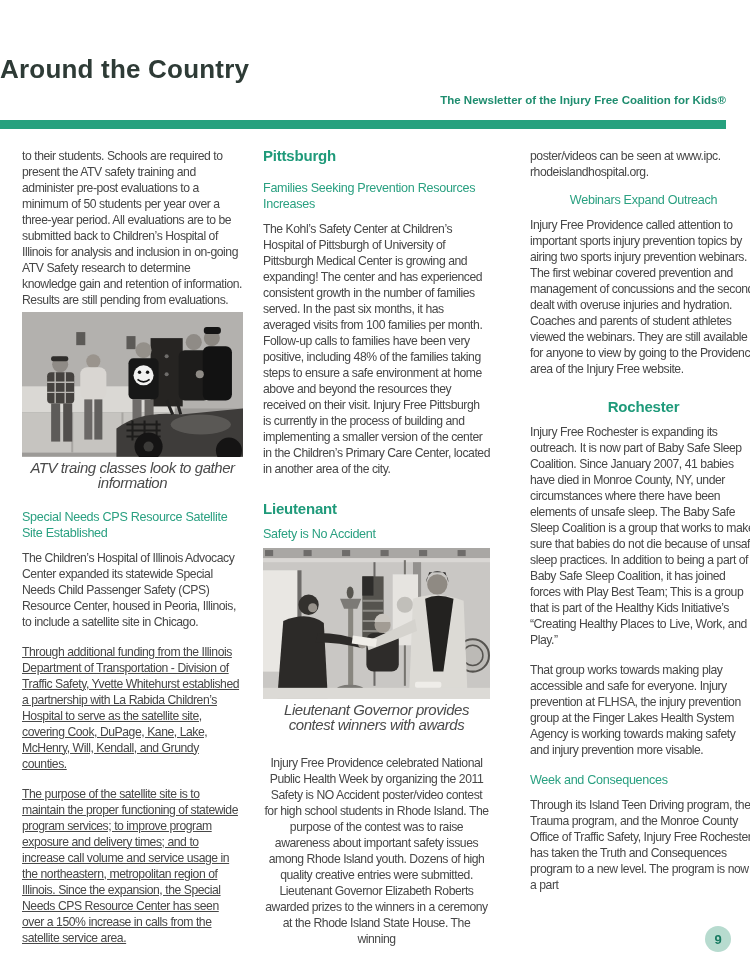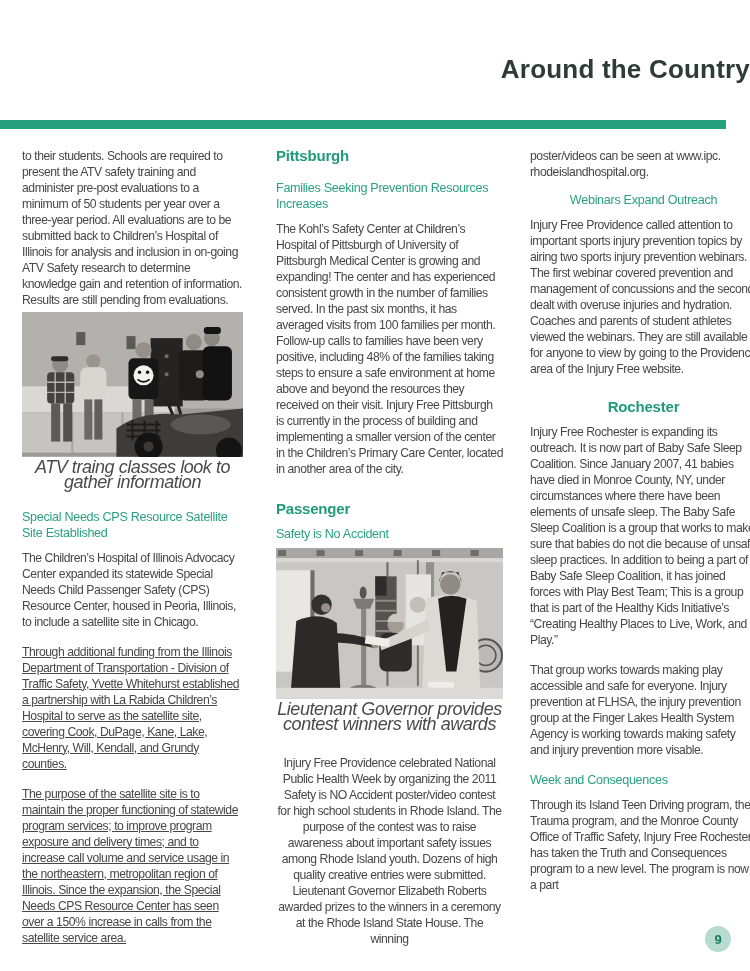--- a/index.html
+++ b/index.html
@@ -2,49 +2,49 @@
 <html><head>
 <meta charset="utf-8">
 <style>
   html,body { margin:0; padding:0; background:#ffffff; }
   .page {
     position:relative; width:750px; height:971px; background:#ffffff;
     font-family:"Liberation Sans", sans-serif; overflow:hidden;
     color:#474747;
   }
   .title {
-    position:absolute; top:54px; left:0; width:750px; text-align:right;
+    position:absolute; top:54px; left:0; width:750px; text-align:left;
     font-size:26px; font-weight:bold; color:#2e3b36; letter-spacing:.2px;
   }
   .subtitle {
     position:absolute; top:94px; left:0; width:726px; text-align:right;
     font-size:11.5px; font-weight:bold; color:#1f8d6f;
   }
   .bar { position:absolute; top:120px; left:0; width:726px; height:9px; background:#26a17e; }
 
   .col {
     position:absolute; top:148px;
     font-size:12.2px; line-height:16px; letter-spacing:-0.45px; color:#474747;
   }
   .col1 { left:22px;  width:221px; }
-  .col2 { left:276px; width:227px; }
+  .col2 { left:263px; width:227px; }
   .col3 { left:530px; width:227px; }
 
   p { margin:0; }
   .gap { margin-top:14px;text-decoration:underline; }
 
   .city { color:#1f9a7a; font-weight:bold; font-size:15px; letter-spacing:-0.2px; }
   .subhead { color:#2aa081; font-size:12.6px; letter-spacing:-0.3px; }
 
   .photo { display:block; width:100%; height:auto; }
   .photo1 { margin-top:4px; }
   .photo2 { margin-top:6px; }
   .caption {
     margin-top:3px; text-align:center; font-style:italic;
-    font-size:18px; line-height:15.5px; color:#4a4a4a;
+    font-size:15px; line-height:15.5px; color:#4a4a4a;
   }
   .m2  { margin-top:9px; }
   .m12 { margin-top:12px;text-align:center; }
   .m14 { margin-top:14px; }
   .m16 { margin-top:16px; }
   .m18 { margin-top:18px; }
   .m22 { margin-top:22px;text-align:center; }
   .m24 { margin-top:24px; }
 
   .badge {
@@ -53,20 +53,21 @@
     font-weight:bold; font-size:13px;
     display:flex; align-items:center; justify-content:center;
   }
 </style>
 </head>
 <body>
 
 <div class="page">
 
   <div class="title">Around the Country</div>
+  <div class="subtitle">The Newsletter of the Injury Free Coalition for Kids®</div>
   <div class="bar"></div>
 
   <div class="col col1">
     <p>to their students.  Schools are required to present the ATV safety training and administer pre-post evaluations to a minimum of 50 students per year over a three-year period.  All evaluations are to be submitted back to Children’s Hospital of Illinois for analysis and inclusion in on-going ATV Safety research to determine knowledge gain and retention of information.  Results are still pending from evaluations.</p>
 
     <svg class="photo photo1" viewBox="0 0 220 144" xmlns="http://www.w3.org/2000/svg" role="img">
       <rect width="220" height="144" fill="#b3b1ae"></rect>
       <rect y="96" width="220" height="48" fill="#9c9a97"></rect>
       <rect x="0" y="74" width="152" height="26" fill="#dad8d4"></rect>
       <rect x="0" y="100" width="152" height="40" fill="#c6c4c0"></rect>
@@ -122,21 +123,21 @@
     <p class="m2">The Children’s Hospital of Illinois Advocacy Center expanded its statewide Special Needs Child Passenger Safety (CPS) Resource Center, housed in Peoria, Illinois, to include a satellite site in Chicago.</p>
     <p class="gap">Through additional funding from the Illinois Department of Transportation - Division of Traffic Safety, Yvette Whitehurst established a partnership with La Rabida Children’s Hospital to serve as the satellite site, covering Cook, DuPage, Kane, Lake, McHenry, Will, Kendall, and Grundy counties.</p>
     <p class="gap">The purpose of the satellite site is to maintain the proper functioning of statewide program services; to improve program exposure and delivery times; and to increase call volume and service usage in the northeastern, metropolitan region of Illinois.  Since the expansion, the Special Needs CPS Resource Center has seen over a 150% increase in calls from the satellite service area.</p>
   </div>
 
   <div class="col col2">
     <div class="city">Pittsburgh</div>
     <div class="subhead m16">Families Seeking Prevention Resources Increases</div>
     <p class="m2">The Kohl’s Safety Center at Children’s Hospital of Pittsburgh of University of Pittsburgh Medical Center is growing and expanding! The center and has experienced consistent growth in the number of families served.  In the past six months, it has averaged visits from 100 families per month. Follow-up calls to families have been very positive, including 48% of the families taking steps to ensure a safe environment at home above and beyond the resources they received on their visit. Injury Free Pittsburgh is currently in the process of building and implementing a smaller version of the center in the Children’s Primary Care Center, located in another area of the city.</p>
 
-    <div class="city m24">Passenger</div>
+    <div class="city m24">Lieutenant</div>
     <div class="subhead m2">Safety is No Accident</div>
 
     <svg class="photo photo2" viewBox="0 0 224 149" xmlns="http://www.w3.org/2000/svg" role="img">
       <rect width="224" height="149" fill="#c9c7c4"></rect>
       <rect width="224" height="10" fill="#a9a7a4"></rect>
       <rect y="10" width="224" height="4" fill="#d9d7d4"></rect>
       <rect x="2" y="2" width="8" height="6" fill="#6e6c6a"></rect>
         <rect x="40" y="2" width="8" height="6" fill="#6e6c6a"></rect>
       <rect x="78" y="2" width="8" height="6" fill="#6e6c6a"></rect>
         <rect x="116" y="2" width="8" height="6" fill="#6e6c6a"></rect>

